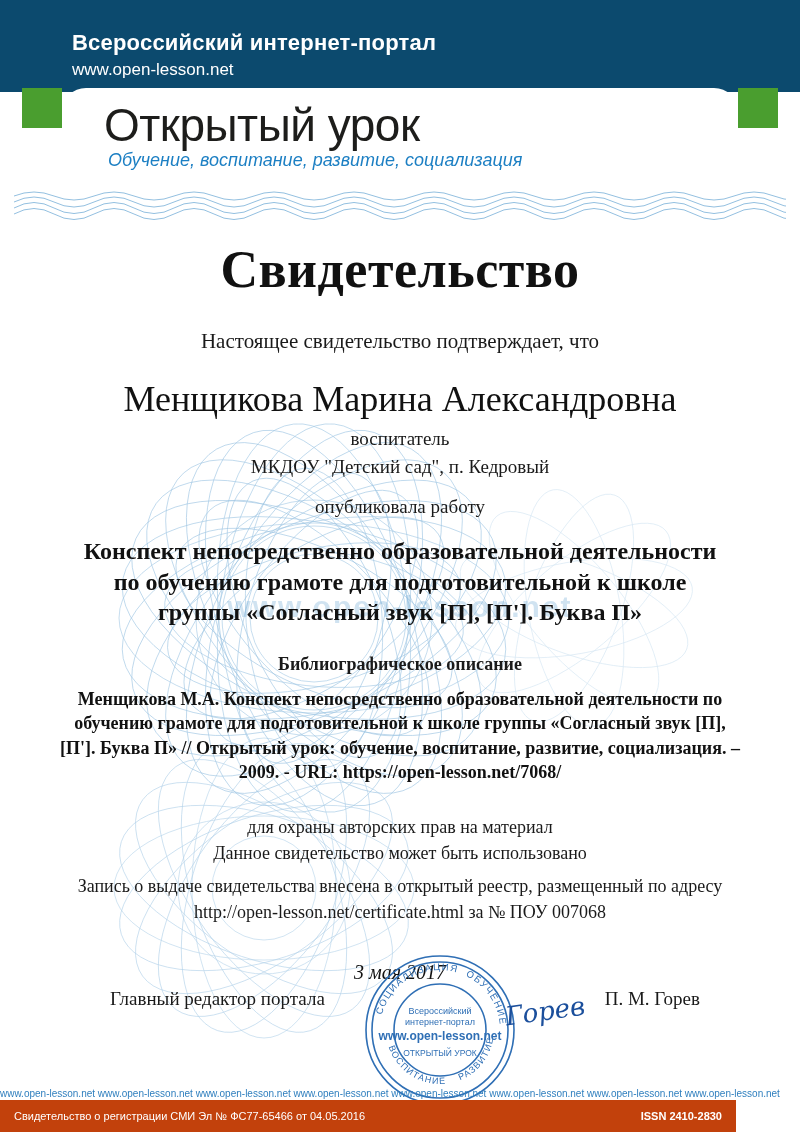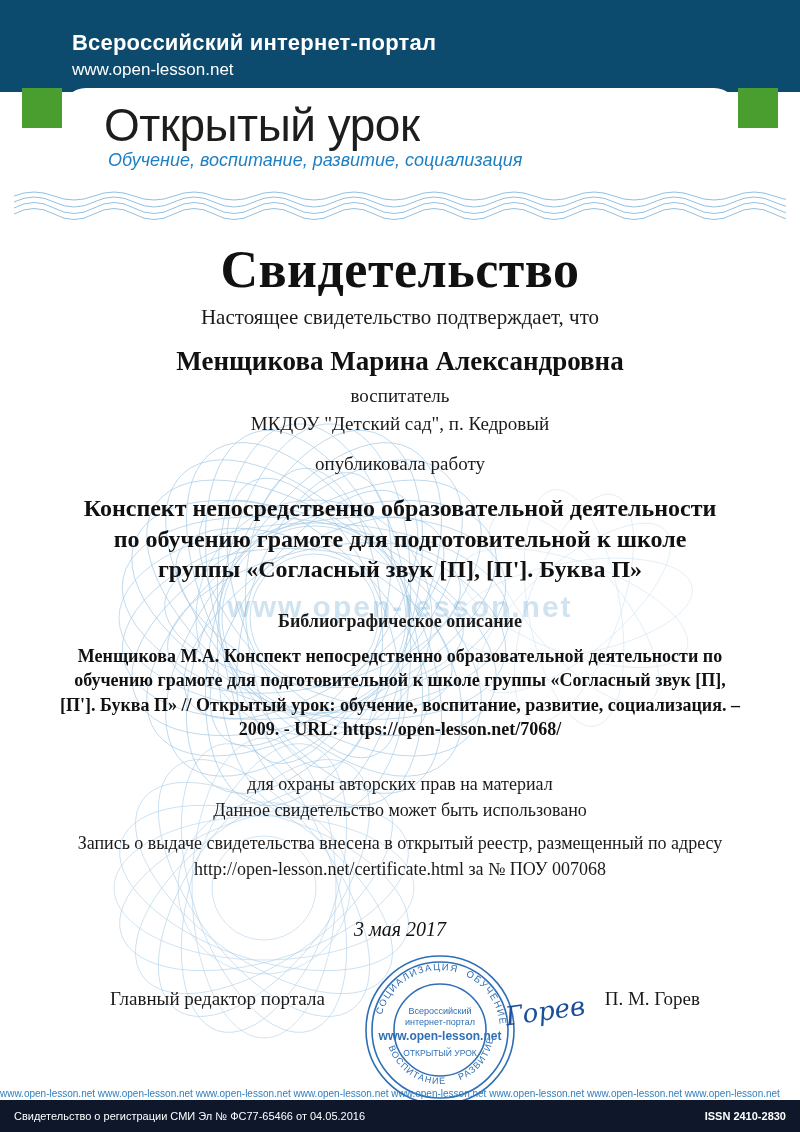--- a/index.html
+++ b/index.html
@@ -141,27 +141,27 @@
   .cert-title {
     font-size: 52px;
     font-weight: bold;
     color: #111111;
     margin-top: 30px;
     letter-spacing: 0.5px;
   }
   .confirm-line {
     font-size: 21px;
     color: #1a1a1a;
-    margin-top: 6px;
+    margin-top: 30px;
   }
   .person-name {
-    font-size: 27px;
-    font-weight: bold;
+    font-size: 36px;
+    font-weight: normal;
     color: #111111;
-    margin-top: 16px;
+    margin-top: 24px;
   }
   .person-role {
     font-size: 19px;
     color: #1a1a1a;
     margin-top: 8px;
   }
   .person-org {
     font-size: 19px;
     color: #1a1a1a;
     margin-top: 6px;
@@ -244,23 +244,23 @@
     font-size: 26px;
     color: #1b4f9c;
     transform: rotate(-8deg);
   }
 
   
   .footer-strip {
     position: absolute;
     left: 0;
     top: 1100px;
-    width: 800px;
+    width: 736px;
     height: 32px;
-    background: #0f172a;
+    background: #c2410c;
     color: #ffffff;
     font-family: "Liberation Sans", sans-serif;
     font-size: 11px;
   }
   .footer-strip .smi {
     position: absolute;
     left: 14px;
     top: 10px;
   }
   .footer-strip .issn {

